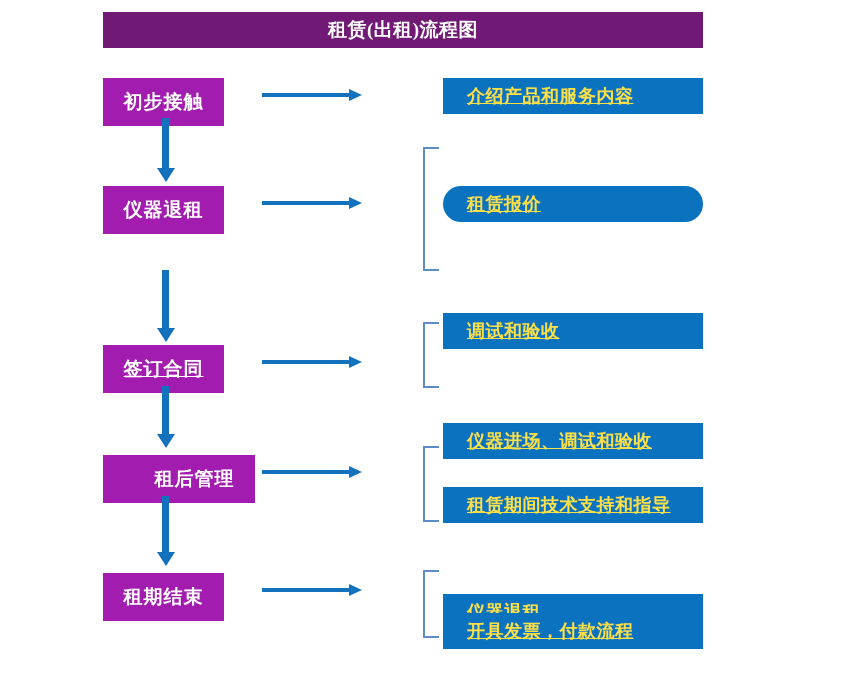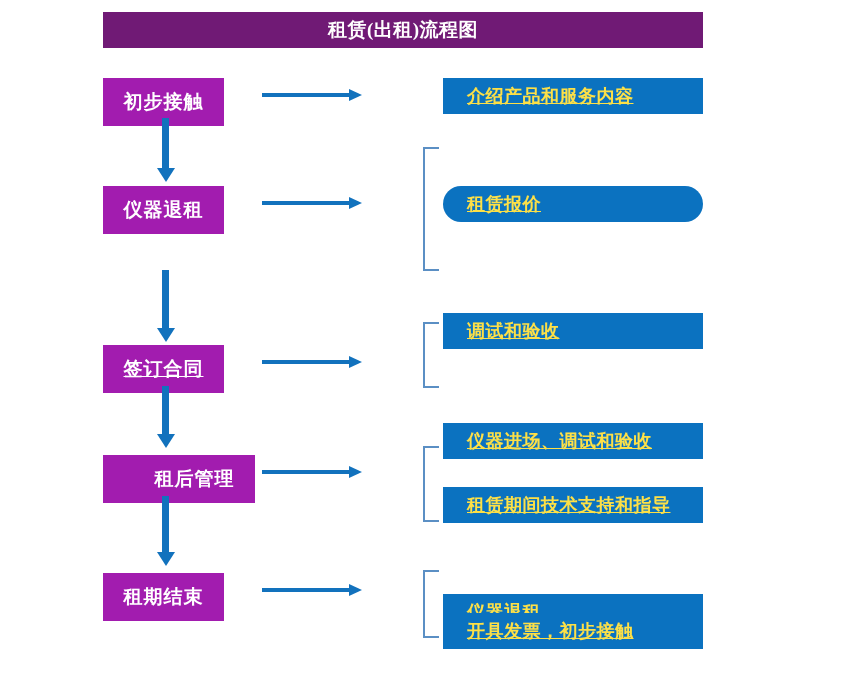--- a/index.html
+++ b/index.html
@@ -201,15 +201,15 @@
   <div class="stage-box" style="top:573px;">租期结束</div>
 
   <div class="h-arrow" style="top:582px;">
     <div class="shaft"></div>
     <div class="head"></div>
   </div>
 
   <div class="bracket" style="top:570px; height:68px;"></div>
 
   <div class="detail-box" style="top:594px;text-align:center;">仪器退租</div>
-  <div class="detail-box" style="top:613px;">开具发票，初步接触</div>
+  <div class="detail-box" style="top:613px;">开具发票，付款流程</div>
 
 </div>
 
 </body></html>

